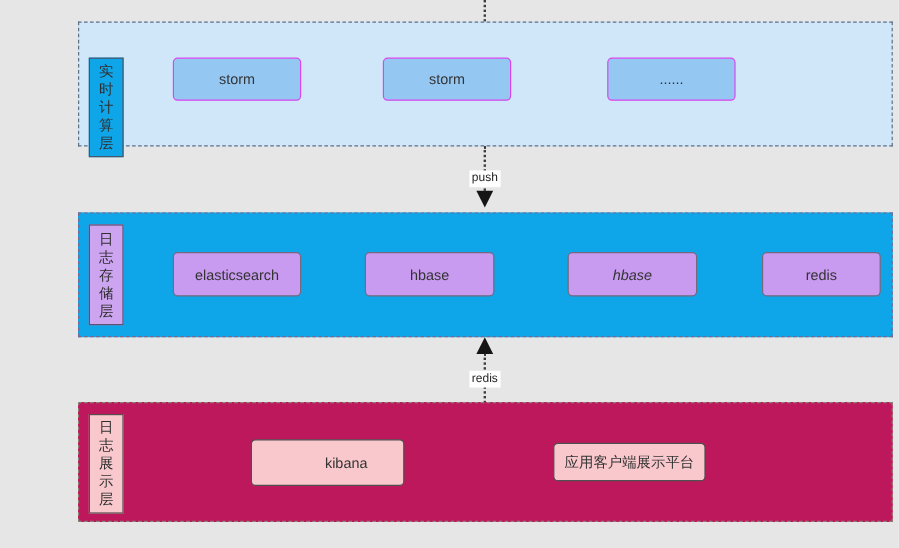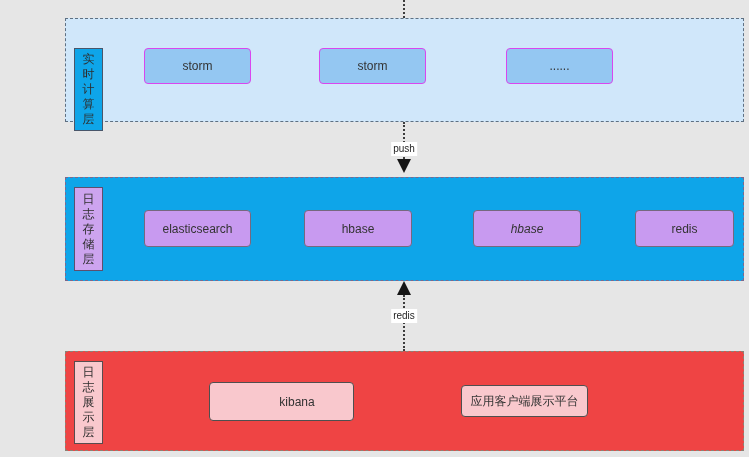--- a/index.html
+++ b/index.html
@@ -26,23 +26,23 @@
     background: #d0e7fa;
     border: 1px dashed #5f7082;
   }
   .layer-purple {
     top: 177px;
     height: 104px;
     background: #0ea5e9;
     border: 1px dashed #7a688e;
   }
   .layer-peach {
-    top: 351px;
+    top: 335px;
     height: 100px;
-    background: #ef4444;
+    background: #be185d;
     border: 1px dashed #8c8174;
   }
   .layer-label {
     position: absolute;
     left: 8px;
     width: 29px;
     display: flex;
     align-items: center;
     justify-content: center;
     box-sizing: border-box;
@@ -135,18 +135,18 @@
   </section>
 
   <div class="arrowhead up" style="left:397px; top:281px;"></div>
   <div class="vline" style="left:403px; top:295px; height:56px;"></div>
   <span class="flow-label" style="left:404px; top:309px;">redis</span>
 
   <section class="layer layer-peach">
     <div class="layer-label pink">
       <span class="vtext">日志展示层</span>
     </div>
-    <div class="node pink" style="left:143px; top:30px; width:145px; height:39px;padding-left:31px;">kibana</div>
+    <div class="node pink" style="left:143px; top:30px; width:128px; height:39px;padding-left:31px;">kibana</div>
     <div class="node pink" style="left:395px; top:33px; width:127px; height:32px;">应用客户端展示平台</div>
   </section>
 
 
 </div>
 
 </body></html>

